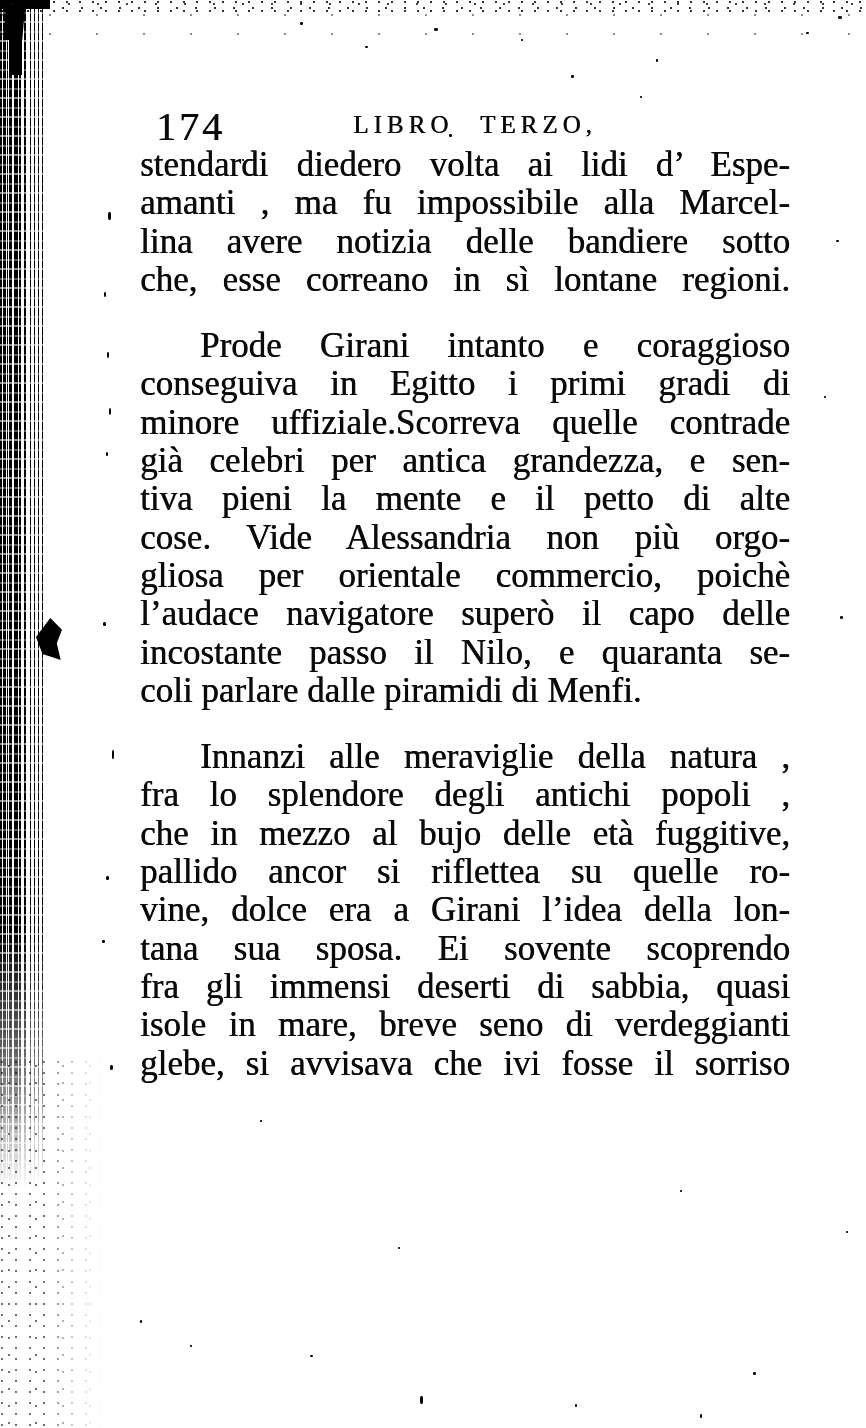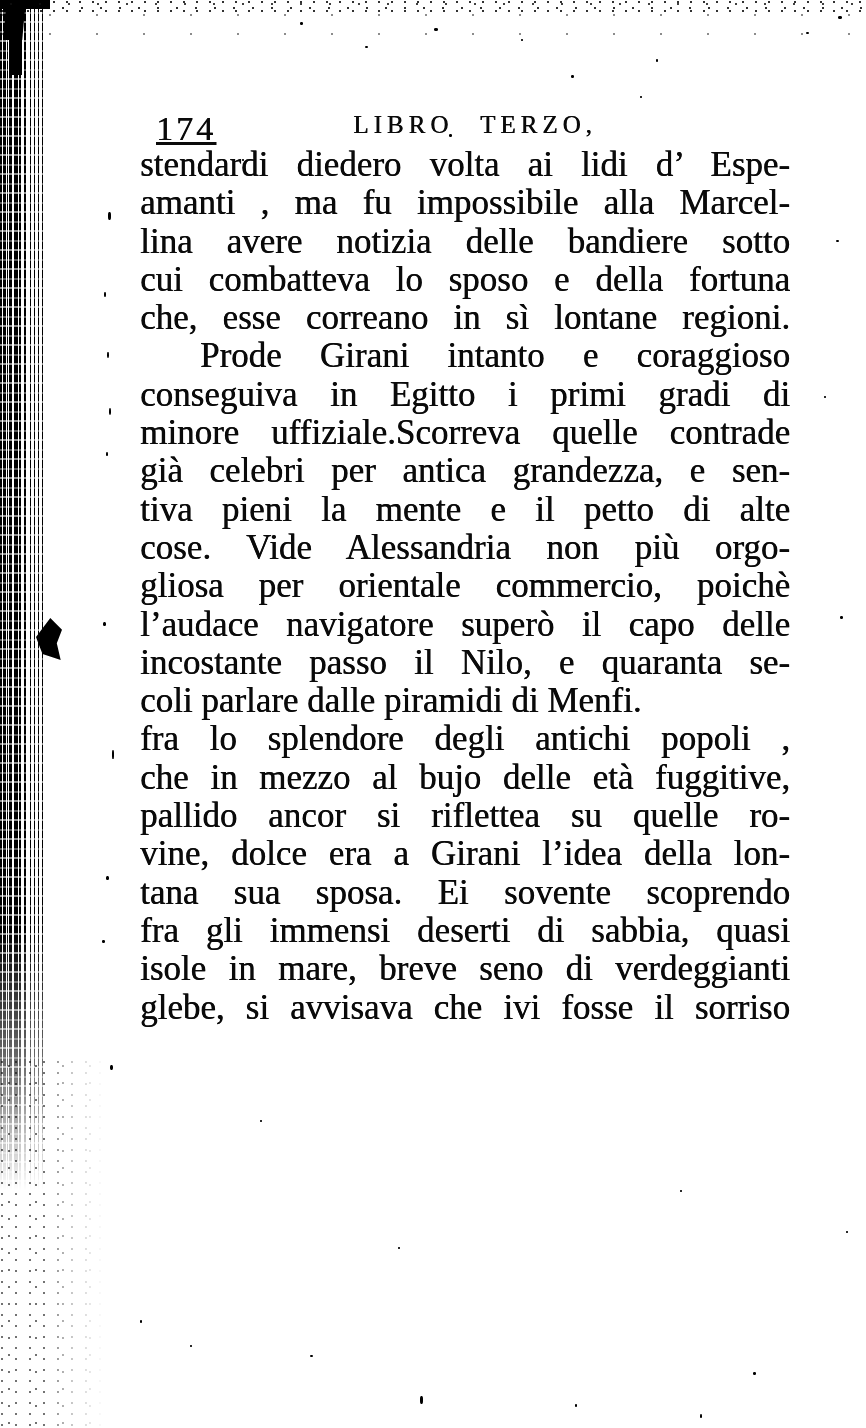--- a/index.html
+++ b/index.html
@@ -54,39 +54,38 @@
     background-size:47px 19px;opacity:.45;
   }
   .ink-blob{
     position:absolute;left:36px;top:618px;width:26px;height:42px;background:#000;
     clip-path:polygon(0 45%,55% 0,100% 28%,80% 60%,95% 100%,25% 86%,10% 62%);
   }
   .speck{position:absolute;background:#000;border-radius:40%;}
 
   
   .pagenum{
-    position:absolute;left:156px;top:110px;font-size:34px;letter-spacing:3px;
+    position:absolute;left:156px;top:103px;font-size:40px;letter-spacing:3px;
     text-shadow:.5px 0 0 currentColor;
-    text-decoration:underline;
   }
   .running-header{
     position:absolute;left:150px;top:111px;width:650px;text-align:center;
     font-size:25px;letter-spacing:5px;word-spacing:16px;
     text-shadow:.5px 0 0 currentColor;white-space:nowrap;
   }
   .text-block{
     position:absolute;left:140px;top:146px;width:650px;
     font-size:35px;line-height:38.3px;
     text-shadow:.45px 0 0 currentColor;
   }
   .line{
     height:38.3px;overflow:hidden;
     text-align:justify;text-align-last:justify;
   }
-  .line.indent{text-indent:60px;}
+  .line.indent{text-indent:60px;margin-top:28px;}
   .line.no-fill{text-align-last:left;}
 </style>
 </head>
 <body>
 
 <div class="page">
 
   <div class="gutter"></div>
   <div class="gutter-dots"></div>
   <div class="corner-arm"></div>
@@ -96,32 +95,32 @@
   <div class="top-noise2"></div>
   <div class="ink-blob"></div>
 
   <span class="pagenum">174</span>
   <div class="running-header">LIBRO TERZO,</div>
 
   <div class="text-block">
       <div class="line">stendardi diedero volta ai lidi d’ Espe-</div>
       <div class="line">amanti , ma fu impossibile alla Marcel-</div>
       <div class="line">lina avere notizia delle bandiere sotto</div>
-      <div class="line">cui combatteva lo sposo e della fortuna</div>
       <div class="line">che, esse correano in sì lontane regioni.</div>
       <div class="line indent">Prode Girani intanto e coraggioso</div>
       <div class="line">conseguiva in Egitto i primi gradi di</div>
       <div class="line">minore uffiziale.Scorreva quelle contrade</div>
       <div class="line">già celebri per antica grandezza, e sen-</div>
       <div class="line">tiva pieni la mente e il petto di alte</div>
       <div class="line">cose. Vide Alessandria non più orgo-</div>
       <div class="line">gliosa per orientale commercio, poichè</div>
       <div class="line">l’audace navigatore superò il capo delle</div>
       <div class="line">incostante passo il Nilo, e quaranta se-</div>
       <div class="line no-fill">coli parlare dalle piramidi di Menfi.</div>
+      <div class="line indent">Innanzi alle meraviglie della natura ,</div>
       <div class="line">fra lo splendore degli antichi popoli ,</div>
       <div class="line">che in mezzo al bujo delle età fuggitive,</div>
       <div class="line">pallido ancor si riflettea su quelle ro-</div>
       <div class="line">vine, dolce era a Girani l’idea della lon-</div>
       <div class="line">tana sua sposa. Ei sovente scoprendo</div>
       <div class="line">fra gli immensi deserti di sabbia, quasi</div>
       <div class="line">isole in mare, breve seno di verdeggianti</div>
       <div class="line">glebe, si avvisava che ivi fosse il sorriso</div>
     </div>
 

